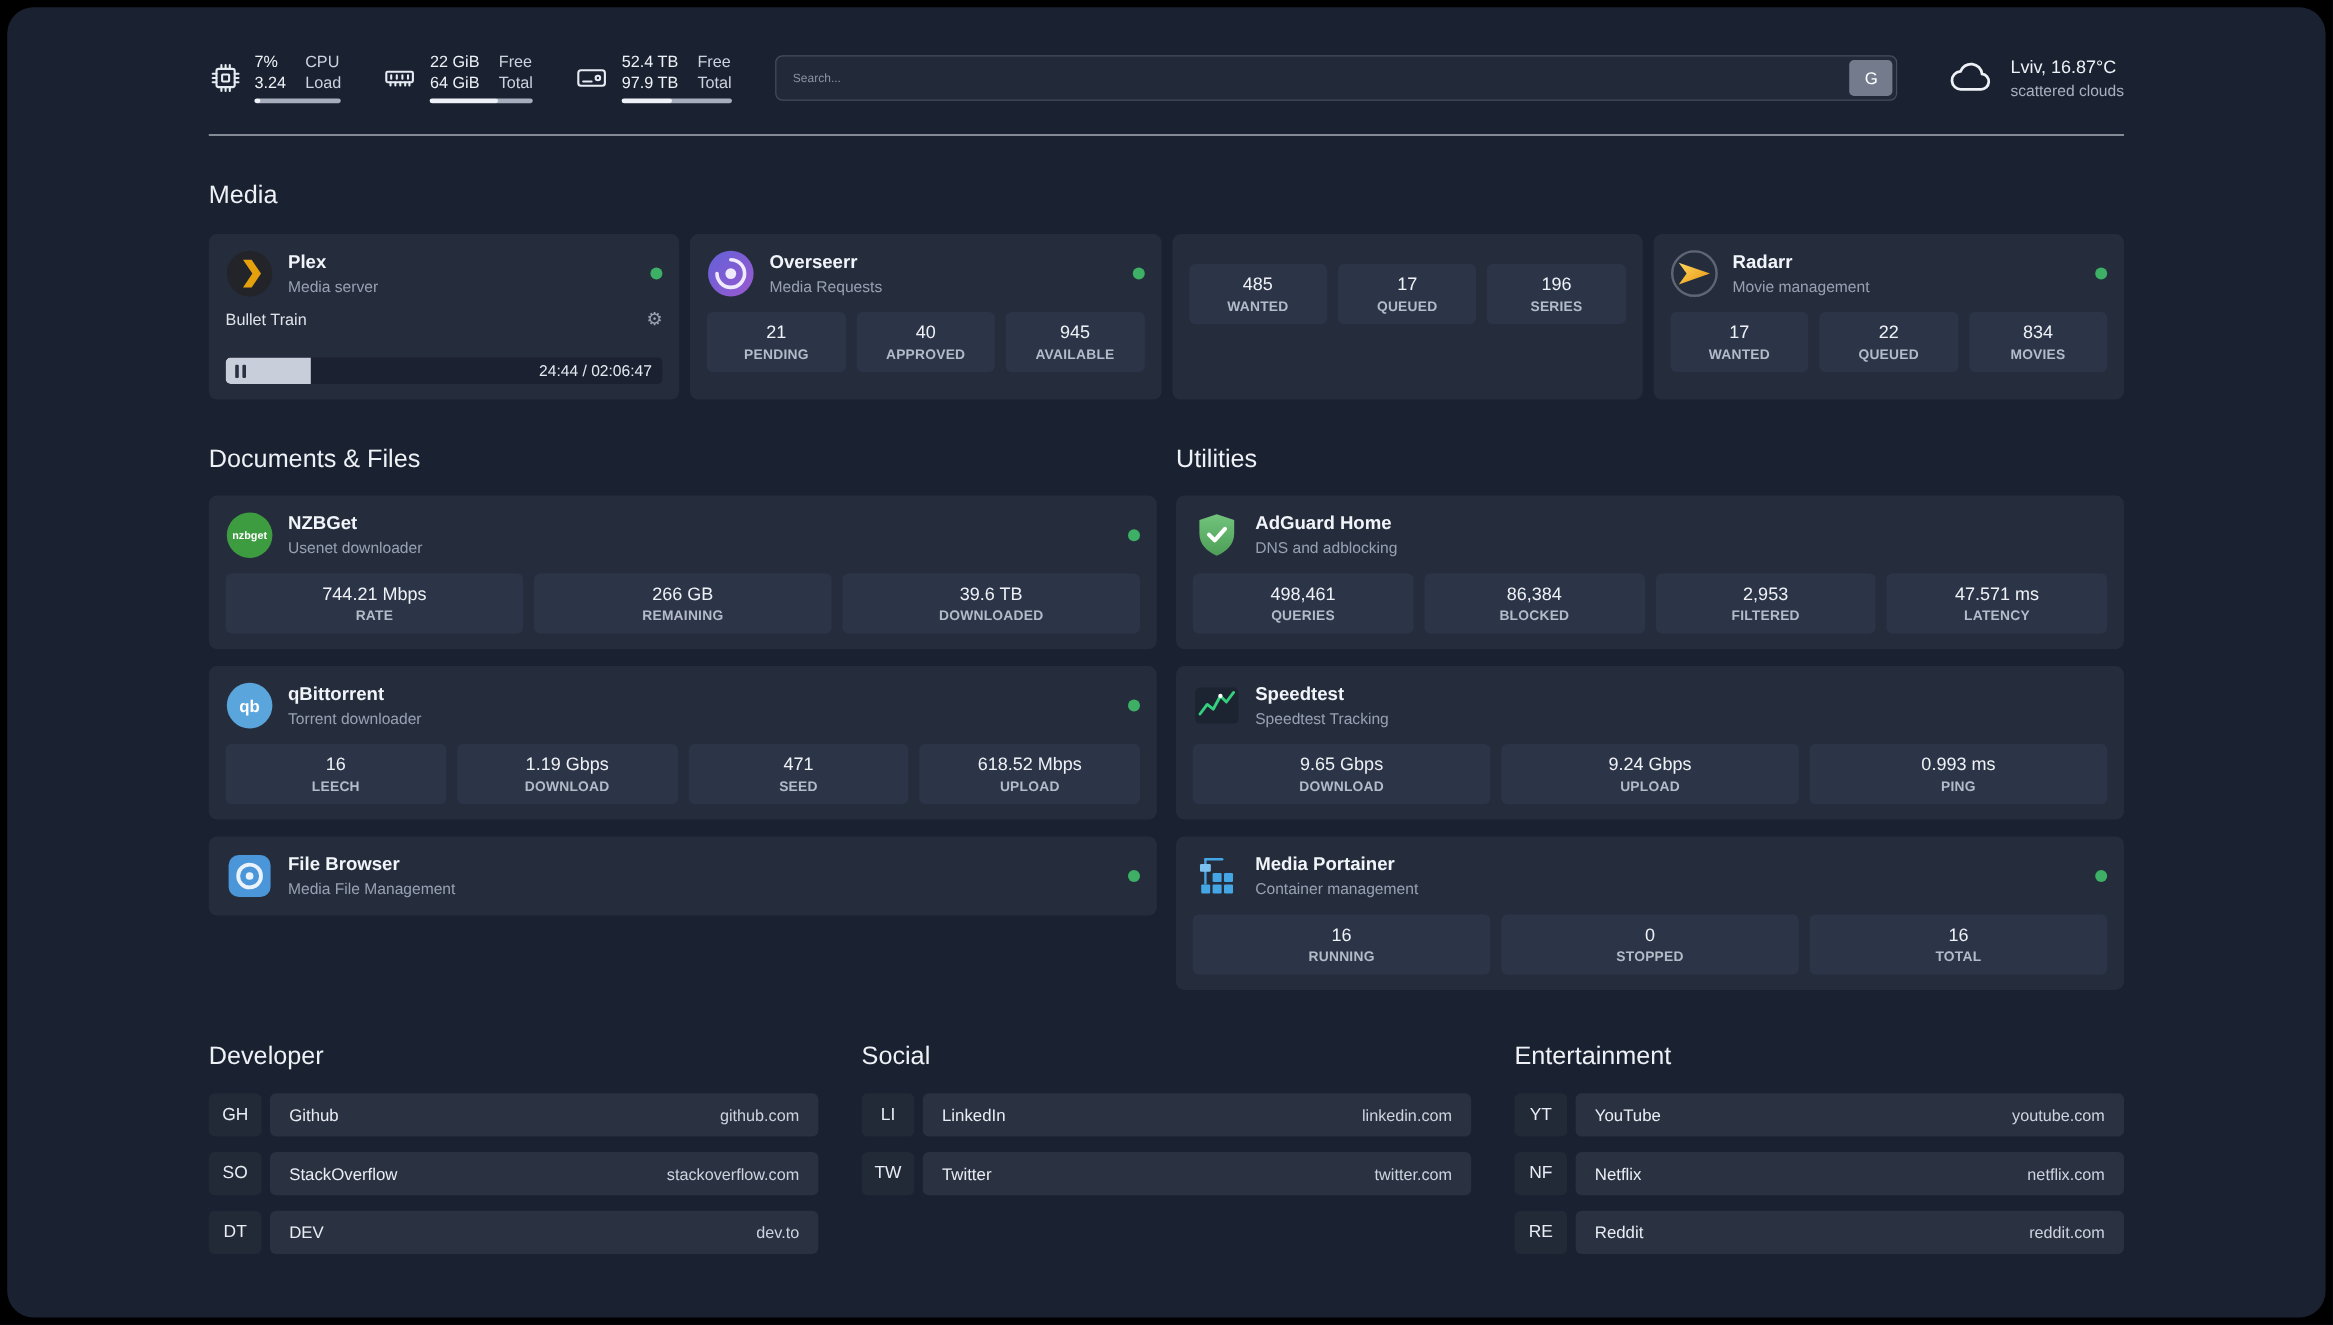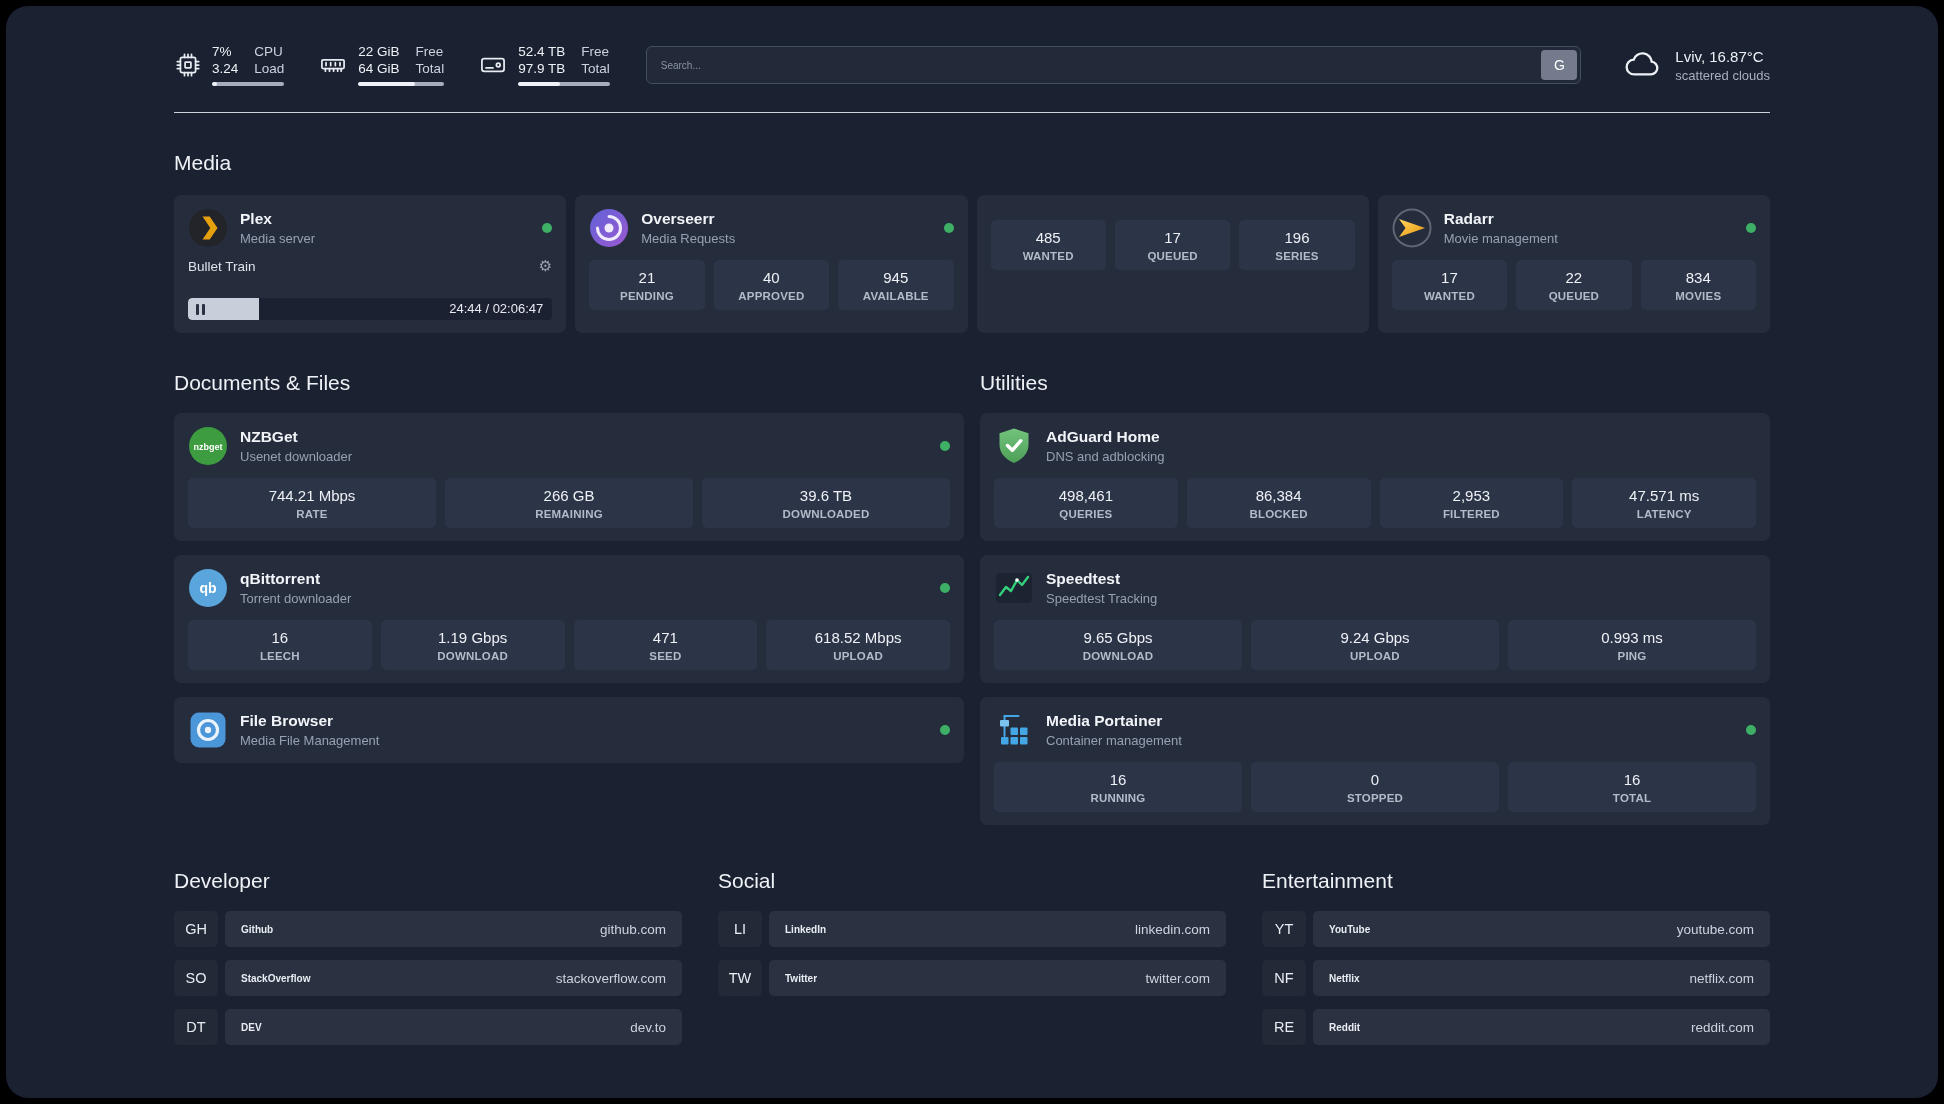--- a/index.html
+++ b/index.html
@@ -68,21 +68,21 @@
 
   
   .bookmarks { display: grid; grid-template-columns: repeat(3, 1fr); gap: 36px; margin-top: 44px; }
   .bm-title { margin-bottom: 18px; }
   .bm-rows { display: flex; flex-direction: column; gap: 13px; }
   .bm-row { display: flex; align-items: stretch; gap: 7px; height: 36px; cursor: pointer; }
   .bm-abbr { width: 44px; background: #222937; border-radius: 5px; display: flex; align-items: center;
     justify-content: center; font-size: 14.5px; color: #e9edf3; flex: none; }
   .bm-pill { flex: 1; background: #2a3141; border-radius: 5px; display: flex; align-items: center;
     justify-content: space-between; padding: 0 16px; }
-  .bm-name { font-size: 10px; color: #e9edf3; font-weight: bold; }
+  .bm-name { font-size: 14px; color: #e9edf3; }
   .bm-url { font-size: 13.5px; color: #cdd3de; }
 </style>
 </head>
 <body>
 
 <div class="page">
 <div class="inner">
 
   <header class="topbar">
     <div class="monitors">

